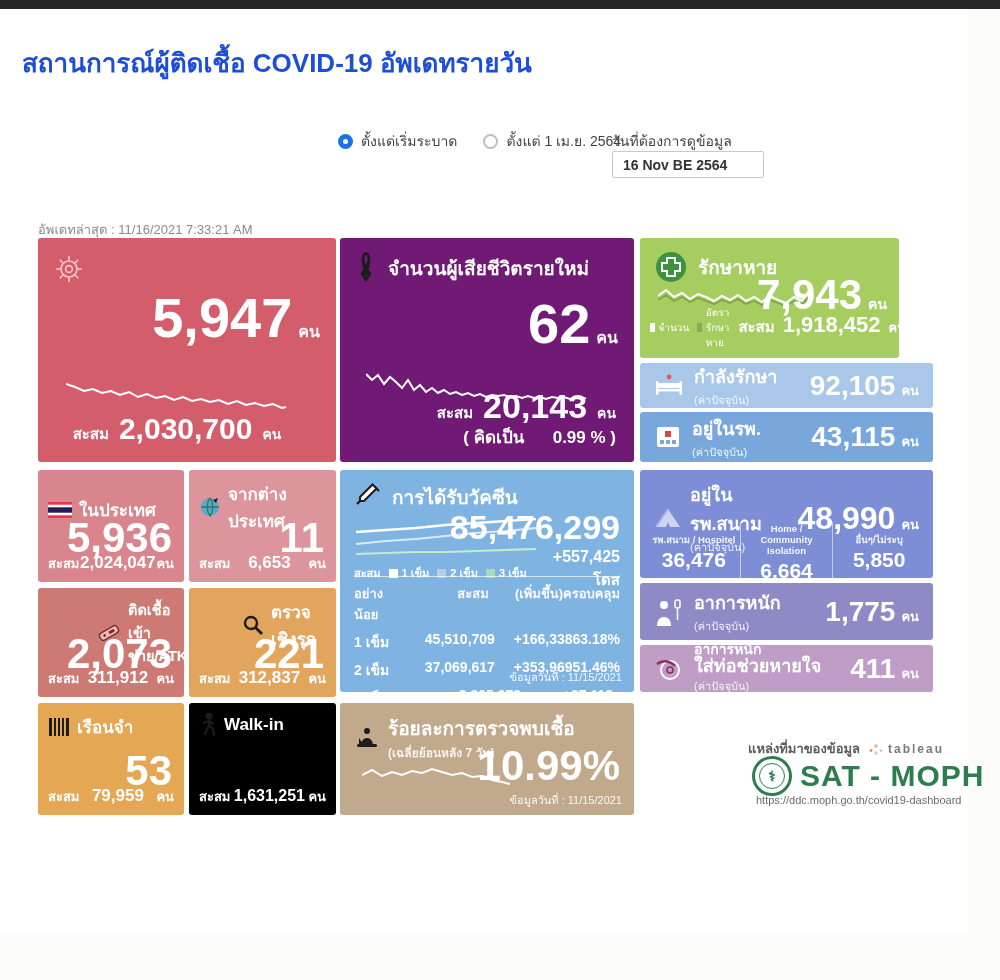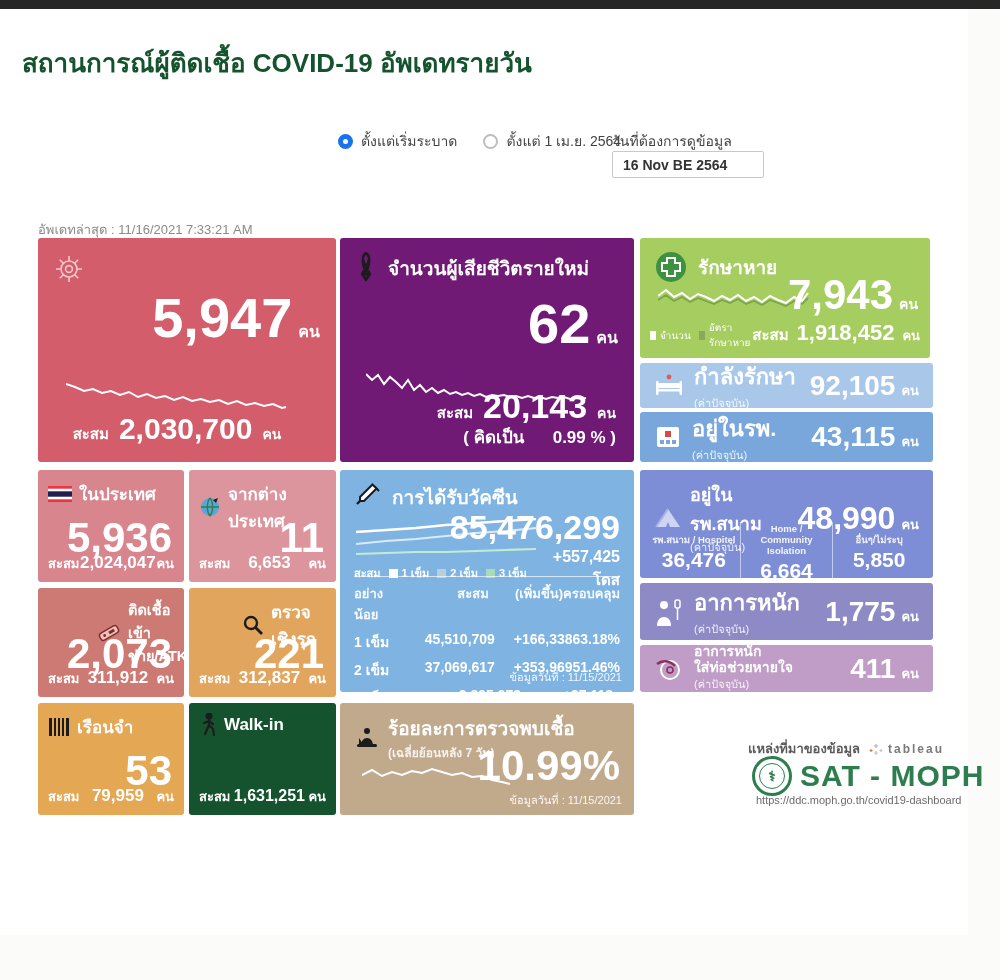--- a/index.html
+++ b/index.html
@@ -1,20 +1,20 @@
 <!DOCTYPE html>
 <html><head>
 <meta charset="utf-8">
 <style>
   * { margin:0; padding:0; box-sizing:border-box; }
   html,body { width:1000px; height:980px; background:#fbfbfa; font-family:"Liberation Sans",sans-serif; }
   #app { position:relative; width:1000px; height:980px; overflow:hidden; }
   .top-strip { position:absolute; left:0; top:0; width:1000px; height:9px; background:#262626; }
   .panel { position:absolute; left:0; top:9px; width:968px; height:926px; background:#ffffff; }
-  .page-title { position:absolute; left:22px; top:42px; font-size:26px; font-weight:bold; color:#14532d; }
+  .page-title { position:absolute; left:22px; top:42px; font-size:26px; font-weight:bold; color:#1d4ed8; }
   
   .radio-row { position:absolute; left:338px; top:130px; display:flex; align-items:center; gap:8px; font-size:14px; color:#424242; }
   .radio { width:15px; height:15px; border-radius:50%; border:2px solid #bdbdbd; background:#fff; display:inline-block; position:relative; }
   .radio.sel { border-color:#1a73e8; background:#1a73e8; }
   .radio.sel::after { content:""; position:absolute; left:3px; top:3px; width:5px; height:5px; border-radius:50%; background:#fff; }
   .radio-label { margin-right:18px; }
   .date-label { position:absolute; left:612px; top:130px; font-size:14px; color:#424242; }
   .date-input { position:absolute; left:612px; top:151px; width:152px; height:27px; border:1px solid #c9c9c9; border-radius:2px; background:#fff; font-size:14px; font-weight:bold; color:#333; padding-left:10px; display:flex; align-items:center; }
   .last-update { position:absolute; left:38px; top:219px; font-size:13px; color:#8a8a8a; }
   
@@ -26,21 +26,21 @@
   .c-blue { background:#79a7dc; }
   .c-pink1 { background:#d8858e; }
   .c-pink2 { background:#dd959d; }
   .c-vac { background:#7fb3e2; }
   .c-peri { background:#7d8ed6; }
   .c-purp { background:#8d8ac6; }
   .c-mauve { background:#bf9dc7; }
   .c-salmon { background:#cc7a73; }
   .c-orange { background:#e2a55e;padding-left:43px; }
   .c-orange2 { background:#e4a753; }
-  .c-yellow { background:#14532d; }
+  .c-yellow { background:#000000; }
   .c-tan { background:#c1a98c; }
   .card-head { display:flex; align-items:center; gap:10px; padding:14px 14px 0 14px; }
   .card-title { font-size:19px; font-weight:bold; }
   .card-title.sm { font-size:17px; }
   .sub-note { font-size:11px; opacity:.85; font-weight:normal; }
   .bignum { font-weight:bold; line-height:1; }
   .unit { font-size:16px; font-weight:bold; margin-left:6px; }
   .cum-row { display:flex; align-items:baseline; justify-content:center; gap:10px; }
   .cum-label { font-size:15px; font-weight:bold; }
   .cum-value { font-size:24px; font-weight:bold; }
@@ -65,21 +65,21 @@
   .fh-value { font-size:21px; font-weight:bold; margin-top:2px; }
   
   .sc-big { position:absolute; right:12px; top:44px; font-size:42px; font-weight:bold; }
   .sc-cum { position:absolute; left:10px; right:10px; bottom:8px; display:flex; justify-content:space-between; align-items:baseline; font-weight:bold; }
   .sc-cum .l { font-size:13px; }
   .sc-cum .v { font-size:17px; }
   .sc-cum .u { font-size:13px; }
   
   .strip { display:flex; align-items:center; padding:0 14px; height:100%; gap:10px; }
   .strip .t { flex:1; }
-  .strip .t .card-title { font-size:22px; }
+  .strip .t .card-title { font-size:18px; }
   .strip .val { font-size:28px; font-weight:bold; }
   .strip .val .unit{ font-size:13px; }
   
   .src-label-row { position:absolute; left:748px; top:738px; display:flex; align-items:center; gap:8px; font-size:13px; font-weight:bold; color:#5a5a5a; }
   .src-name-row { position:absolute; left:752px; top:756px; display:flex; align-items:center; gap:8px; }
   .src-name { font-size:30px; font-weight:bold; color:#2e7d4f; letter-spacing:1px; }
   .src-url { position:absolute; left:756px; top:794px; font-size:11px; color:#6b6b6b; }
   .seal { width:40px; height:40px; border-radius:50%; background:#fff; border:3px solid #2e7d4f; display:flex; align-items:center; justify-content:center; }
   .seal-inner { width:26px; height:26px; border-radius:50%; border:1.5px solid #2e7d4f; color:#2e7d4f; font-size:14px; display:flex; align-items:center; justify-content:center; font-weight:bold; }
   svg { display:block; }
@@ -147,21 +147,21 @@
       <polyline fill="none" stroke="#ffffff" stroke-width="2" points="0,8 6,14 12,9 18,18 24,11 30,16 36,22 42,14 48,24 54,19 60,26 66,22 72,27 78,24 84,28 90,26 96,29 102,27 108,30 114,28 120,31 126,29 132,30 138,29 144,31 150,30 156,32 162,30 168,32 174,31 180,33 186,31 192,32 198,31 204,33 210,32 216,33 220,32"></polyline>
     </svg>
     <div class="cum-row" style="position:absolute; right:18px; bottom:36px; justify-content:flex-end;">
       <span class="cum-label">สะสม</span>
       <span class="cum-value" style="font-size:34px;">20,143</span>
       <span class="cum-unit">คน</span>
     </div>
     <div style="position:absolute; right:18px; bottom:12px; font-size:17px; font-weight:bold; white-space:pre;">( คิดเป็น      0.99 % )</div>
   </div>
 
-  <div class="card c-green" style="left:640px; top:238px; width:290px; height:120px;">
+  <div class="card c-green" style="left:640px; top:238px; width:259px; height:120px;">
     <div class="card-head" style="padding-top:12px;">
       <span>
         <svg width="34" height="34" viewBox="0 0 34 34">
             <circle cx="17" cy="17" r="15" fill="#3f9142"></circle>
             <path d="M13 8h8v5h5v8h-5v5h-8v-5H8v-8h5z" fill="none" stroke="#ffffff" stroke-width="2"></path>
           </svg>
       </span>
       <span class="card-title">รักษาหาย</span>
     </div>
     <svg class="spark" style="left:18px; top:46px;" width="152" height="28" viewBox="0 0 152 28">
@@ -221,21 +221,21 @@
       </span>
       <span class="t">
         <div class="card-title">อยู่ในรพ.</div>
         <div class="sub-note">(ค่าปัจจุบัน)</div>
       </span>
       <span class="val"><span>43,115</span><span class="unit">คน</span></span>
     </div>
   </div>
 
   <div class="card c-pink1" style="left:38px; top:470px; width:146px; height:112px;">
-    <div class="card-head" style="padding:10px 10px 0 10px; gap:7px;">
+    <div class="card-head" style="padding:26px 10px 0 10px; gap:7px;">
       <span>
         <svg width="24" height="16" viewBox="0 0 24 16">
             <rect width="24" height="16" fill="#ef3340"></rect>
             <rect y="2.7" width="24" height="10.6" fill="#ffffff"></rect>
             <rect y="5.3" width="24" height="5.4" fill="#241d4f"></rect>
           </svg>
       </span>
       <span class="card-title sm">ในประเทศ</span>
     </div>
     <div class="sc-big">5,936</div>
@@ -383,21 +383,21 @@
     <div class="strip">
       <span>
         <svg width="30" height="26" viewBox="0 0 30 26">
             <circle cx="16" cy="14" r="9" fill="none" stroke="#ffffff" stroke-width="2"></circle>
             <path d="M3 8c5-4 12-4 18 2" stroke="#8e2f5e" stroke-width="2.4" fill="none"></path>
             <circle cx="16" cy="14" r="3" fill="none" stroke="#8e2f5e" stroke-width="1.6"></circle>
           </svg>
       </span>
       <span class="t">
         <div class="card-title" style="font-size:14px; line-height:1.1;">อาการหนัก</div>
-        <div class="card-title" style="font-size:14px; line-height:1.1;">ใส่ท่อช่วยหายใจ</div>
+        <div class="card-title" style="font-size:18px; line-height:1.1;">ใส่ท่อช่วยหายใจ</div>
         <div class="sub-note">(ค่าปัจจุบัน)</div>
       </span>
       <span class="val"><span>411</span><span class="unit">คน</span></span>
     </div>
   </div>
 
   <div class="card c-salmon" style="left:38px; top:588px; width:146px; height:109px;padding-left:48px;">
     <div class="card-head" style="padding:10px 8px 0 10px; gap:6px;">
       <span>
         <svg width="26" height="22" viewBox="0 0 26 22">

